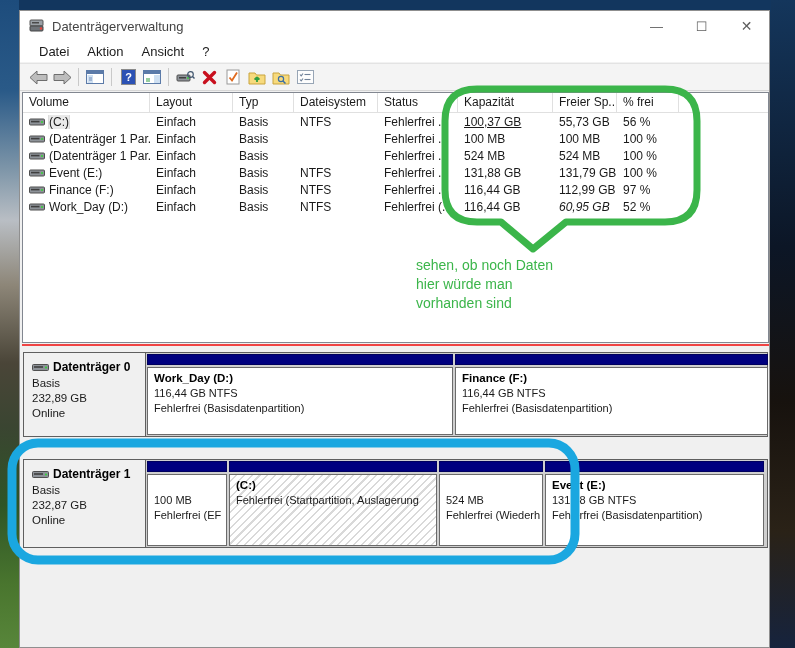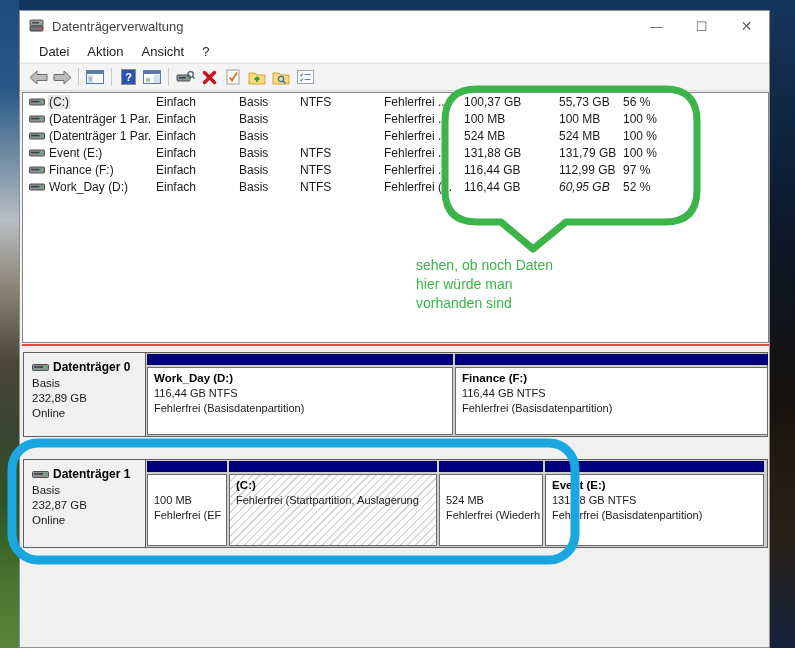--- a/index.html
+++ b/index.html
@@ -186,37 +186,48 @@
             <rect x="0.5" y="0.5" width="16" height="13" fill="#fdfdfd" stroke="#97a5b5"></rect>
             <path d="M3 4.5 l1.2 1.4 L6 3.5" fill="none" stroke="#6f8199" stroke-width="1.1"></path>
             <path d="M7.5 4.5 h6" stroke="#6f8199" stroke-width="1.1"></path>
             <path d="M3 9.5 l1.2 1.4 L6 8.5" fill="none" stroke="#6f8199" stroke-width="1.1"></path>
             <path d="M7.5 9.5 h6" stroke="#6f8199" stroke-width="1.1"></path>
           </svg>
       </div>
     </div>
 
     <div class="volume-list">
+      <div class="vl-header">
+          <div class="vl-hcell" style="width: 127px;">Volume</div>
+          <div class="vl-hcell" style="width: 83px;">Layout</div>
+          <div class="vl-hcell" style="width: 61px;">Typ</div>
+          <div class="vl-hcell" style="width: 84px;">Dateisystem</div>
+          <div class="vl-hcell" style="width: 80px;">Status</div>
+          <div class="vl-hcell" style="width: 95px;">Kapazität</div>
+          <div class="vl-hcell" style="width: 64px;">Freier Sp...</div>
+          <div class="vl-hcell" style="width: 62px;">% frei</div>
+          <div class="vl-hcell fill"></div>
+        </div>
       <div>
   <div class="vl-row">
     <div class="vl-cell cvol" style="width: 127px;">
       <span class="ic">
         <svg width="16" height="10" viewBox="0 0 16 10">
                   <rect x="0.5" y="2" width="15" height="6" rx="1" fill="#8d9298" stroke="#4f4f4f"></rect>
                   <rect x="2" y="3.8" width="8.5" height="1.6" fill="#3f3f3f"></rect>
                   <circle cx="13" cy="5" r="1.1" fill="#37d13a"></circle>
                 </svg>
       </span>
       <span class="cv sel">(C:)</span>
     </div>
     <div class="vl-cell cl" style="width: 83px;">Einfach</div>
     <div class="vl-cell ct" style="width: 61px;">Basis</div>
     <div class="vl-cell cf" style="width: 84px;">NTFS</div>
     <div class="vl-cell cs" style="width: 80px;">Fehlerfrei ...</div>
-    <div class="vl-cell ck" style="width: 95px;">100,37 GB</div>
+    <div class="vl-cell ck" style="width: 95px; text-decoration: underline;">100,37 GB</div>
     <div class="vl-cell cfr" style="width: 64px;">55,73 GB</div>
     <div class="vl-cell cp" style="width: 62px;">56 %</div>
   </div>
 
   <div class="vl-row">
     <div class="vl-cell cvol" style="width: 127px;">
       <span class="ic">
         <svg width="16" height="10" viewBox="0 0 16 10">
                   <rect x="0.5" y="2" width="15" height="6" rx="1" fill="#8d9298" stroke="#4f4f4f"></rect>
                   <rect x="2" y="3.8" width="8.5" height="1.6" fill="#3f3f3f"></rect>

